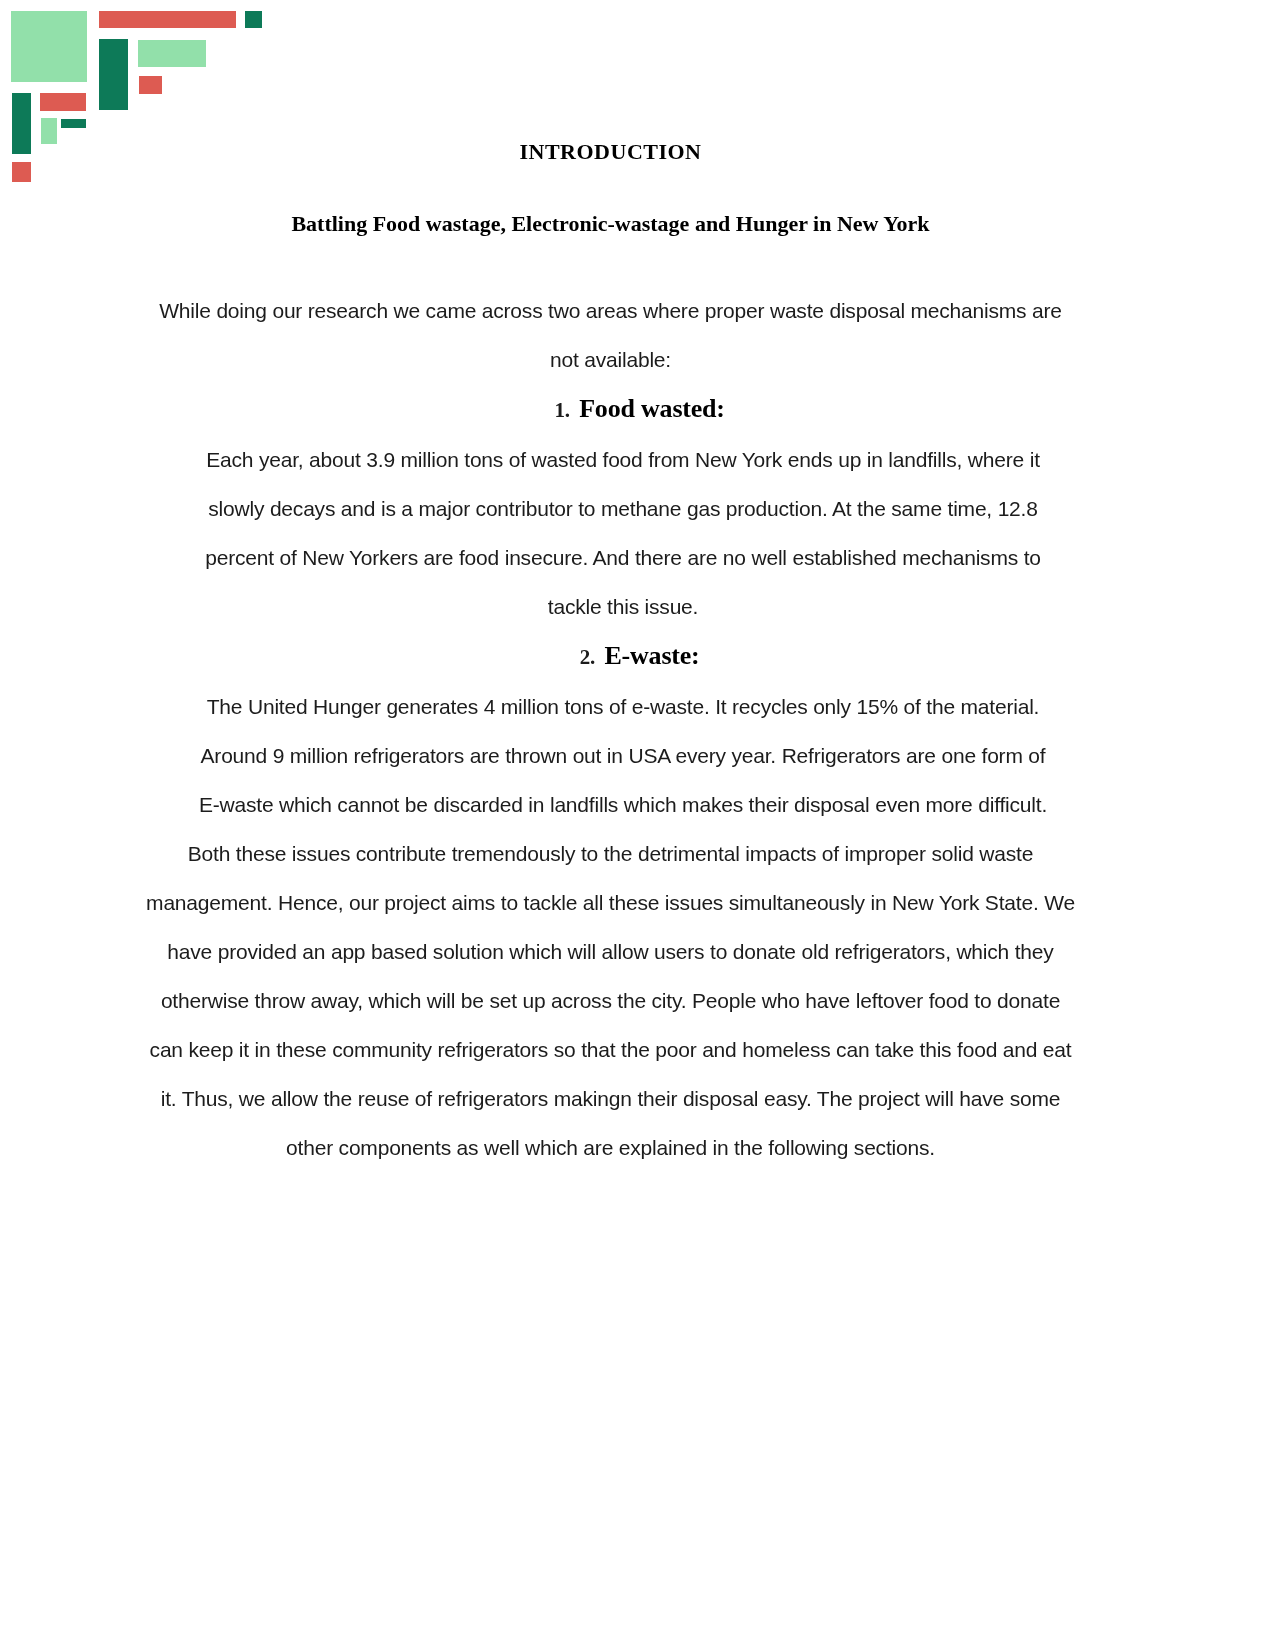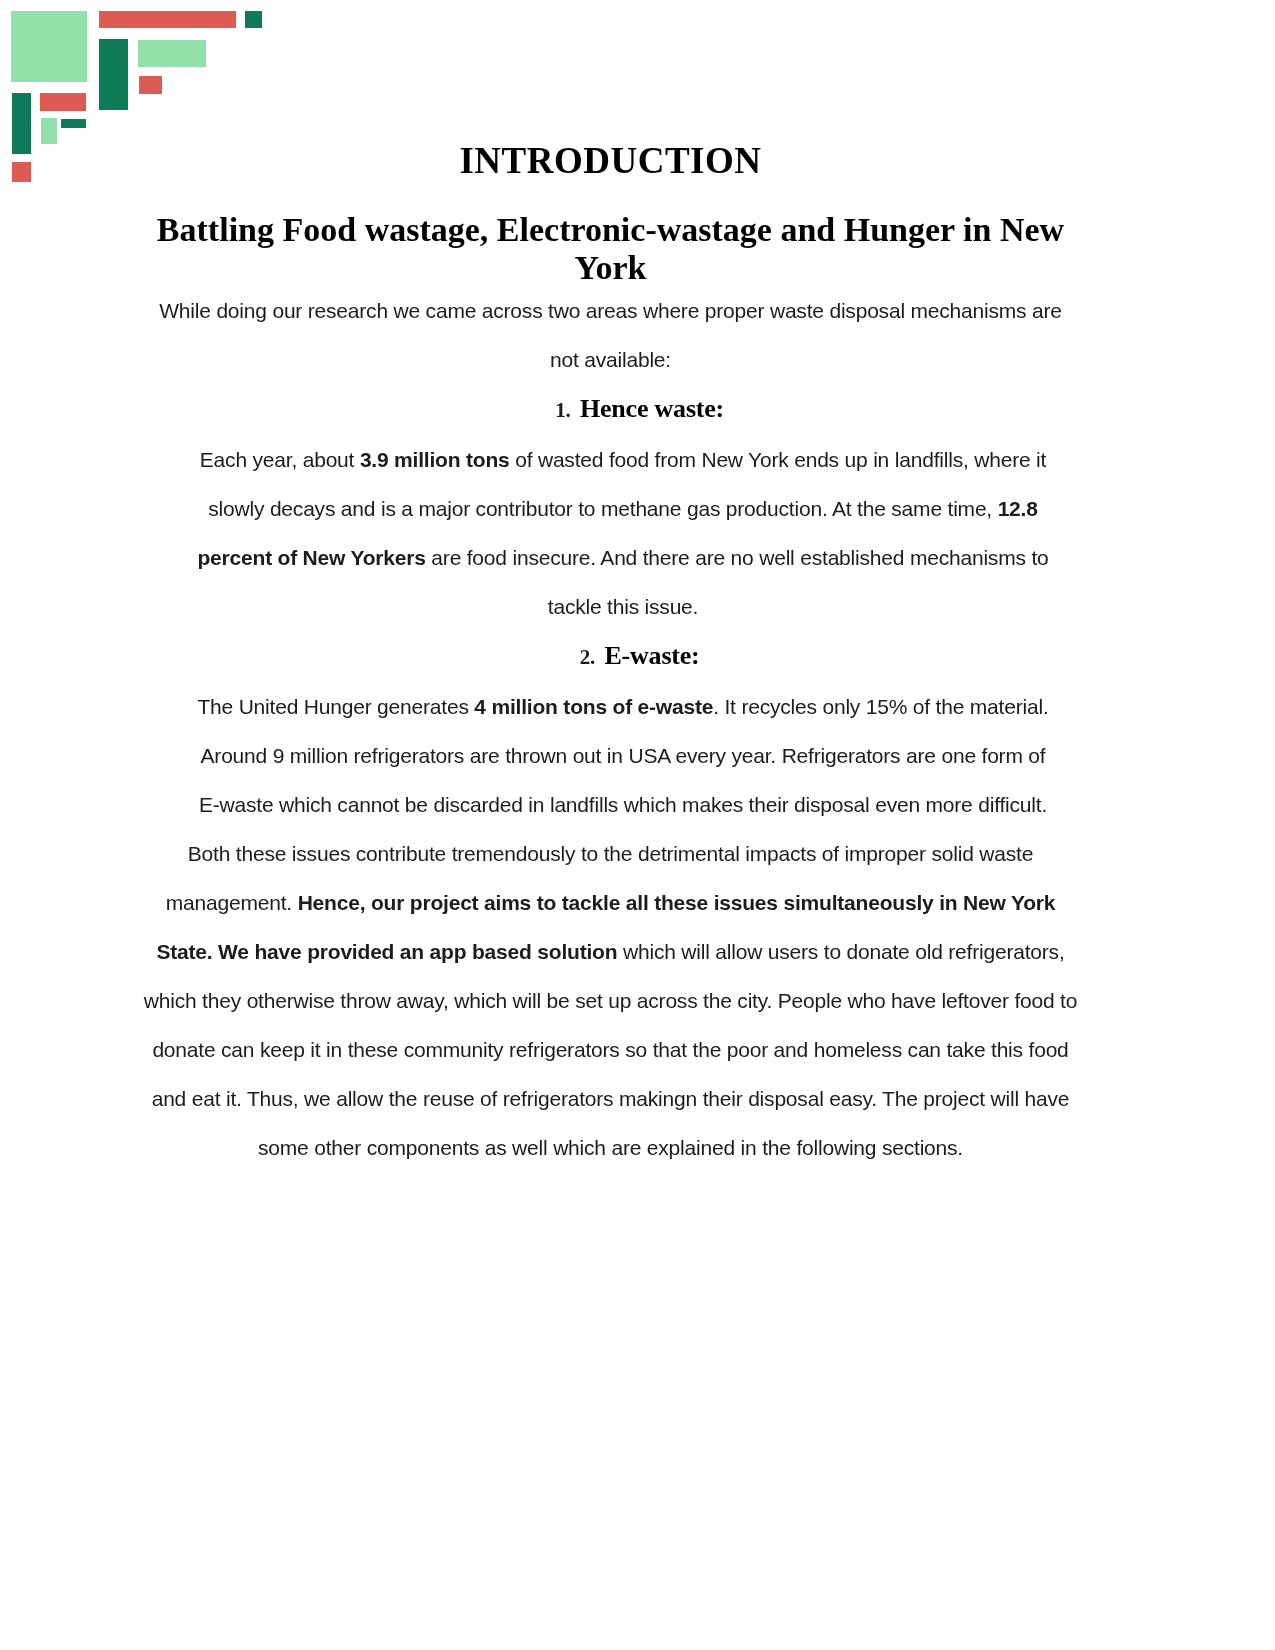--- a/index.html
+++ b/index.html
@@ -31,47 +31,47 @@
   .r10 { left: 61px;  top: 119px; width: 25px;  height: 9px;  }
   .r11 { left: 12px;  top: 162px; width: 19px;  height: 20px; }
 
   
   .doc-title {
     position: absolute;
     left: 143px; top: 139px; width: 935px;
     text-align: center;
     font-family: "Liberation Serif", serif;
     font-weight: 700;
-    font-size: 37px;
+    font-size: 22px;
     letter-spacing: 0.5px;
     color: #000000;
   }
   .doc-subtitle {
     position: absolute;
     left: 143px; top: 211px; width: 935px;
     text-align: center;
     font-family: "Liberation Serif", serif;
     font-weight: 700;
-    font-size: 34px;
+    font-size: 22px;
     color: #000000;
   }
 
   
   .content {
     position: absolute;
     left: 143px; top: 286px; width: 935px;
     font-size: 21px;
     line-height: 49px;
     letter-spacing: -0.2px;
     color: #1c1c1c;
     text-align: center;
   }
   .content p { margin: 0; }
   .intro-para { margin-bottom: 38px; }
-  .b { font-weight: 700; margin-top: 24px; }
+  .b { font-weight: 400; margin-top: 24px; }
 
   
   .num-list { margin: 0; }
   .list-item { padding-left: 49px; }
   .li-head {
     font-family: "Liberation Serif", serif;
     font-weight: 700;
     font-size: 26px;
     line-height: 49px;
     color: #000000;
@@ -114,21 +114,21 @@
   <div class="doc-subtitle">Battling Food wastage, Electronic-wastage and Hunger in New York</div>
 
   <div class="content">
 
     <p class="intro-para">While doing our research we came across two areas where proper waste disposal mechanisms are not available:</p>
 
     <div class="num-list">
 
       <div class="list-item">
         <div class="li-head">
-          <span class="li-num">1.</span><span>Hence waste:</span>
+          <span class="li-num">1.</span><span>Food wasted:</span>
         </div>
         <p class="li-body"><span>Each year, about </span><span class="b">3.9 million tons</span><span> of wasted food from New York ends up in landfills, where it slowly decays and is a major contributor to methane gas production. At the same time, </span><span class="b">12.8 percent of New Yorkers</span><span> are food insecure. And there are no well established mechanisms to tackle this issue.</span></p>
       </div>
 
       <div class="list-item">
         <div class="li-head">
           <span class="li-num">2.</span><span>E-waste:</span>
         </div>
         <p class="li-body"><span>The United Hunger generates </span><span class="b">4 million tons of e-waste</span><span>. It recycles only 15% of the material. Around 9 million refrigerators are thrown out in USA every year. Refrigerators are one form of E-waste which cannot be discarded in landfills which makes their disposal even more difficult.</span></p>
       </div>

